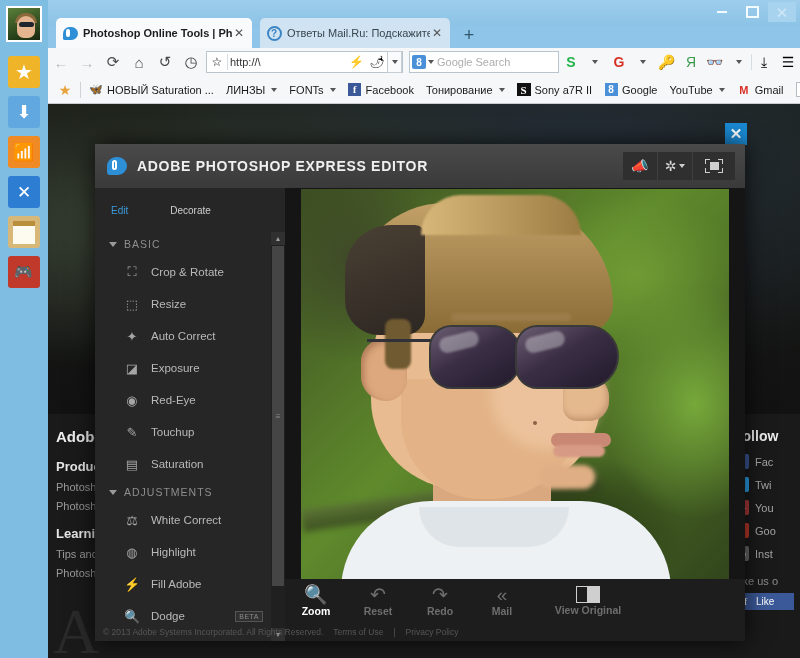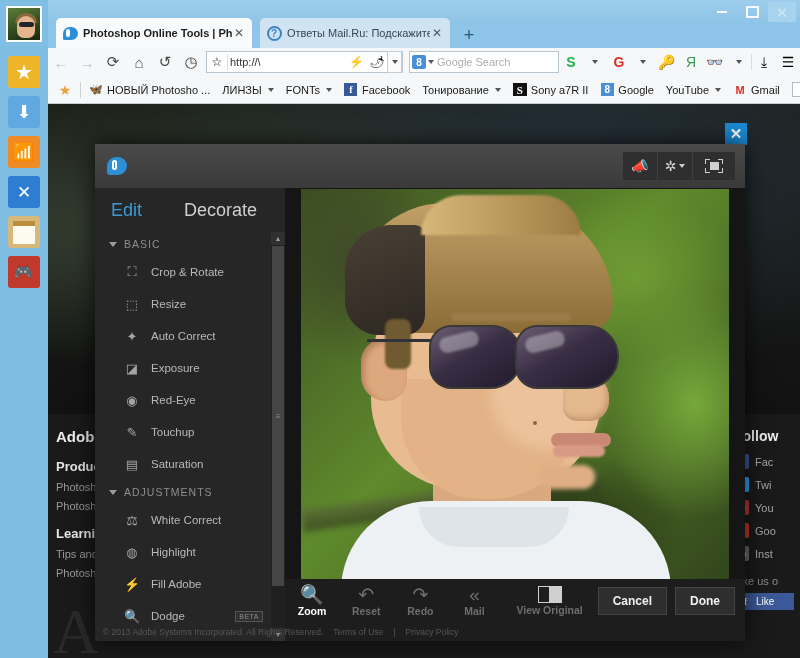--- a/index.html
+++ b/index.html
@@ -110,21 +110,21 @@
   .mhead .tools{margin-left:auto;display:flex;align-items:center;height:28px;margin-right:10px;}
   .mtool{width:34px;height:28px;background:#2f2f2f;display:flex;align-items:center;justify-content:center;color:#d9d9d9;font-size:14px;border-right:1px solid #3f3f3f;}
   .mtool.last{border-right:none;width:42px;}
   .expand-ico{width:18px;height:14px;position:relative;}
   .expand-ico i{position:absolute;width:4px;height:4px;border:1px solid #cfcfcf;}
   .expand-ico .c{position:absolute;left:5px;top:3px;width:9px;height:8px;background:#cfcfcf;}
 
   .mbody{position:absolute;left:0;top:44px;right:0;bottom:0;}
   .mpanel{position:absolute;left:0;top:0;width:190px;bottom:0;background:#262626;}
   .ptabs{height:44px;display:flex;align-items:center;padding-left:16px;gap:42px;}
-  .ptab{font-size:18px;color:#cfcfcf;}
+  .ptab{font-size:10px;color:#cfcfcf;}
   .ptab.sel{color:#3a9ad9;}
   .plist{position:absolute;left:0;top:44px;right:14px;bottom:0;overflow:hidden;}
   .grp{display:flex;align-items:center;gap:7px;padding:6px 0 6px 14px;font-size:10.5px;letter-spacing:1px;color:#8e8e8e;}
   .grp .tri{border-left:4px solid transparent;border-right:4px solid transparent;border-top:5px solid #9a9a9a;}
   .titem{display:flex;align-items:center;padding:0 8px 0 26px;height:32px;font-size:11.5px;color:#b9b9b9;}
   .titem .ic{width:22px;height:18px;display:flex;align-items:center;justify-content:center;color:#a5a5a5;font-size:13px;flex:none;margin-right:8px;}
   .beta{margin-left:auto;font-size:7px;letter-spacing:.5px;color:#8d8d8d;border:1px solid #555;padding:1px 3px;background:#303030;}
   .pscroll{position:absolute;right:0;top:44px;width:14px;bottom:0;background:#202020;}
   .pscroll .up,.pscroll .dn{height:13px;display:flex;align-items:center;justify-content:center;color:#9b9b9b;font-size:7px;background:#303030;}
   .pscroll .thumb{position:absolute;left:1px;right:1px;top:14px;height:340px;background:#454545;display:flex;align-items:center;justify-content:center;color:#8d8d8d;font-size:8px;}
@@ -289,21 +289,21 @@
       <div class="tb-ico">☰</div>
     </div>
 
     <div class="bmbar">
       <div class="bm">
           <span class="bi" style="color:#e8a33d;font-size:14px;">★</span>
         </div>
       <div class="bm-div"></div>
       <div class="bm">
         <span class="bi" style="color:#2b6cb0;">🦋</span>
-        <span>НОВЫЙ Photosho ...</span>
+        <span>НОВЫЙ Saturation ...</span>
       </div>
       <div class="bm">
         <span>ЛИНЗЫ</span>
           <span class="ca"></span>
       </div>
       <div class="bm">
         <span>FONTs</span>
           <span class="ca"></span>
       </div>
       <div class="bm">
@@ -393,20 +393,21 @@
       </div>
     </div>
   </div>
 
   <div class="modal-close">✕</div>
 
   <div class="modal">
 
     <div class="mhead">
       <span class="logo"></span>
+      <span class="mtitle">ADOBE PHOTOSHOP EXPRESS EDITOR</span>
       <span class="tools">
         <span class="mtool">📣</span>
         <span class="mtool">✲<span class="mini-caret" style="margin-left:3px;border-top-color:#cfcfcf;"></span></span>
         <span class="mtool last">
           <span class="expand-ico">
             <i style="left:0;top:0;border-right:none;border-bottom:none;"></i>
             <i style="right:0;top:0;border-left:none;border-bottom:none;"></i>
             <i style="left:0;bottom:0;border-right:none;border-top:none;"></i>
             <i style="right:0;bottom:0;border-left:none;border-top:none;"></i>
             <span class="c"></span>
@@ -544,24 +545,20 @@
             <span class="fi">«</span>
             <span class="fl">Mail</span>
           </div>
           <div class="fbtn off vo">
             <span class="fi vo-ico">
                 <span class="a"></span>
                 <span class="b"></span>
               </span>
             <span class="fl">View Original</span>
           </div>
-          <div style="margin-left:auto;display:flex;gap:8px;padding-right:10px;">
-            <div class="actbtn">Cancel</div>
-            <div class="actbtn">Done</div>
-          </div>
         </div>
 
         <div class="copyright">
           <div class="cp-left">
             <span>© 2013 Adobe Systems Incorporated. All Rights Reserved.</span>
             <span>Terms of Use</span>
             <span>|</span>
             <span>Privacy Policy</span>
           </div>
         </div>

